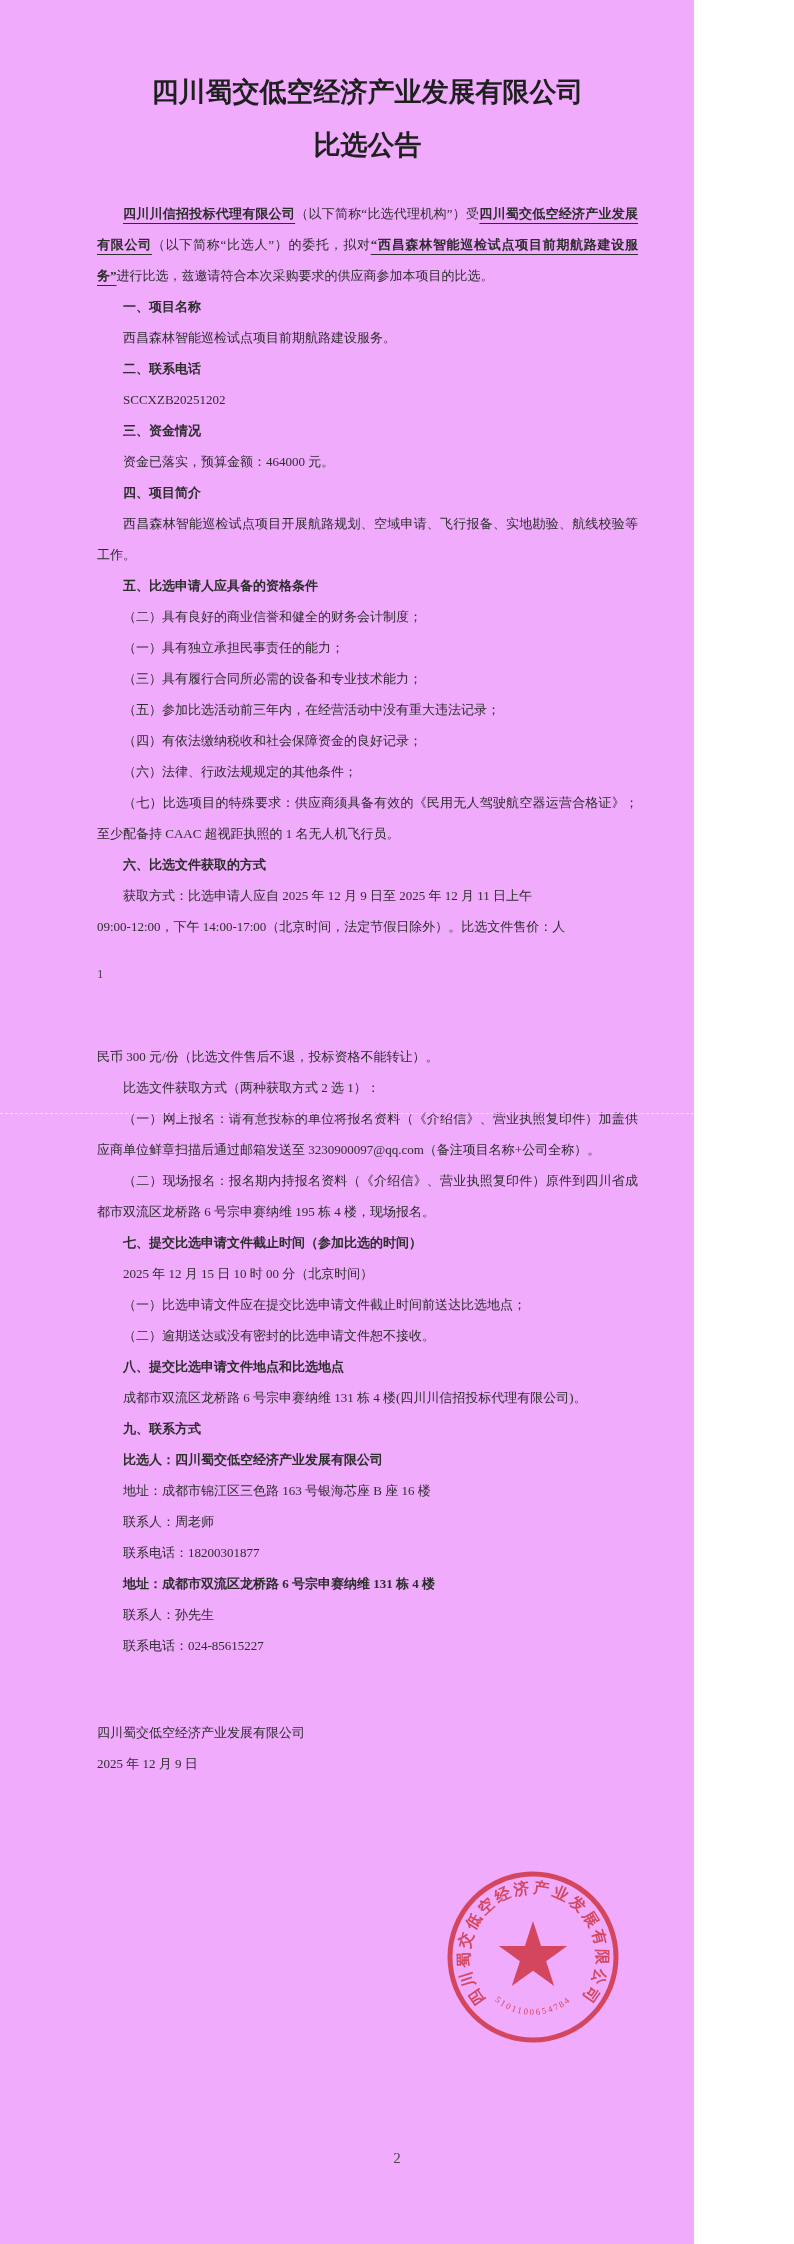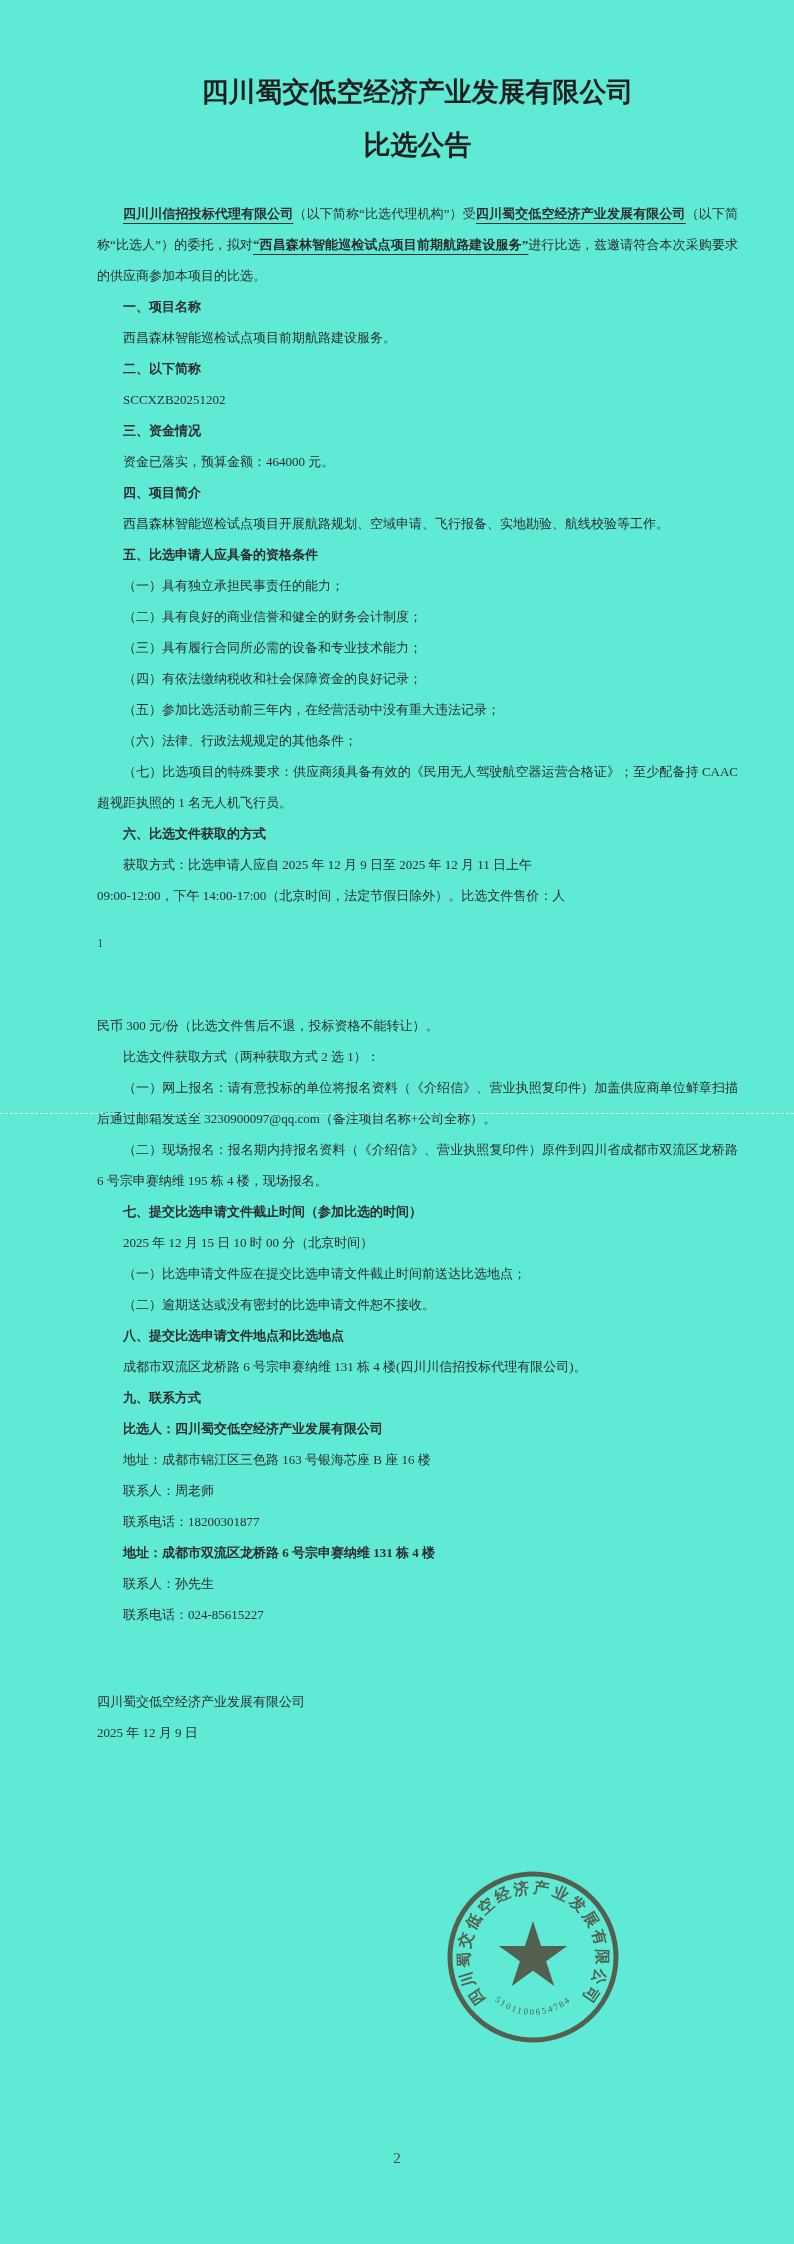--- a/index.html
+++ b/index.html
@@ -1,18 +1,18 @@
 <!DOCTYPE html>
 <html><head>
 <meta charset="utf-8">
 <style>
   * { margin:0; padding:0; box-sizing:border-box; }
   html,body { background:#ffffff; }
   .doc {
-    position:relative; width:794px; height:2244px; background:#5eead4;
+    position:relative; width:694px; height:2244px; background:#f0abfc;
     font-family:"Liberation Serif","DejaVu Serif",serif; color:#2d2d2d; overflow:hidden;
   }
   .content { position:absolute; left:97px; right:56px; top:0; }
   .title { margin-top:66px; text-align:center; font-weight:bold; font-size:27px; line-height:53px; color:#1f1f1f; }
   .body p { font-size:13px; line-height:31px; text-align:justify; }
   .indent { text-indent:2em; }
   .bold { font-weight:bold; }
   .ul { text-decoration:underline; text-underline-offset:5px; text-decoration-thickness:1px; }
   .intro-p { margin-top:26px; }
   .pageno { margin-top:16px; text-align:center; font-size:15px; line-height:31px; color:#4a4a4a; text-indent:0; }
@@ -37,35 +37,35 @@
       <div class="title">
         <div>四川蜀交低空经济产业发展有限公司</div>
         <div>比选公告</div>
       </div>
 
       <p class="indent intro-p"><span class="bold ul">四川川信招投标代理有限公司</span><span>（以下简称“比选代理机构”）受</span><span class="bold ul">四川蜀交低空经济产业发展有限公司</span><span>（以下简称“比选人”）的委托，拟对</span><span class="bold ul">“西昌森林智能巡检试点项目前期航路建设服务”</span><span>进行比选，兹邀请符合本次采购要求的供应商参加本项目的比选。</span></p>
 
       <p class="bold indent">一、项目名称</p>
       <p class="indent">西昌森林智能巡检试点项目前期航路建设服务。</p>
 
-      <p class="bold indent">二、以下简称</p>
+      <p class="bold indent">二、联系电话</p>
       <p class="indent">SCCXZB20251202</p>
 
       <p class="bold indent">三、资金情况</p>
       <p class="indent">资金已落实，预算金额：464000 元。</p>
 
       <p class="bold indent">四、项目简介</p>
       <p class="indent">西昌森林智能巡检试点项目开展航路规划、空域申请、飞行报备、实地勘验、航线校验等工作。</p>
 
       <p class="bold indent">五、比选申请人应具备的资格条件</p>
+      <p class="indent">（二）具有良好的商业信誉和健全的财务会计制度；</p>
       <p class="indent">（一）具有独立承担民事责任的能力；</p>
-      <p class="indent">（二）具有良好的商业信誉和健全的财务会计制度；</p>
       <p class="indent">（三）具有履行合同所必需的设备和专业技术能力；</p>
+      <p class="indent">（五）参加比选活动前三年内，在经营活动中没有重大违法记录；</p>
       <p class="indent">（四）有依法缴纳税收和社会保障资金的良好记录；</p>
-      <p class="indent">（五）参加比选活动前三年内，在经营活动中没有重大违法记录；</p>
       <p class="indent">（六）法律、行政法规规定的其他条件；</p>
       <p class="indent">（七）比选项目的特殊要求：供应商须具备有效的《民用无人驾驶航空器运营合格证》；至少配备持 CAAC 超视距执照的 1 名无人机飞行员。</p>
 
       <p class="bold indent">六、比选文件获取的方式</p>
       <p class="indent">获取方式：比选申请人应自 2025 年 12 月 9 日至 2025 年 12 月 11 日上午</p>
       <p>09:00-12:00，下午 14:00-17:00（北京时间，法定节假日除外）。比选文件售价：人</p>
 
       <p class="pageno">1</p>
     </div>
 

